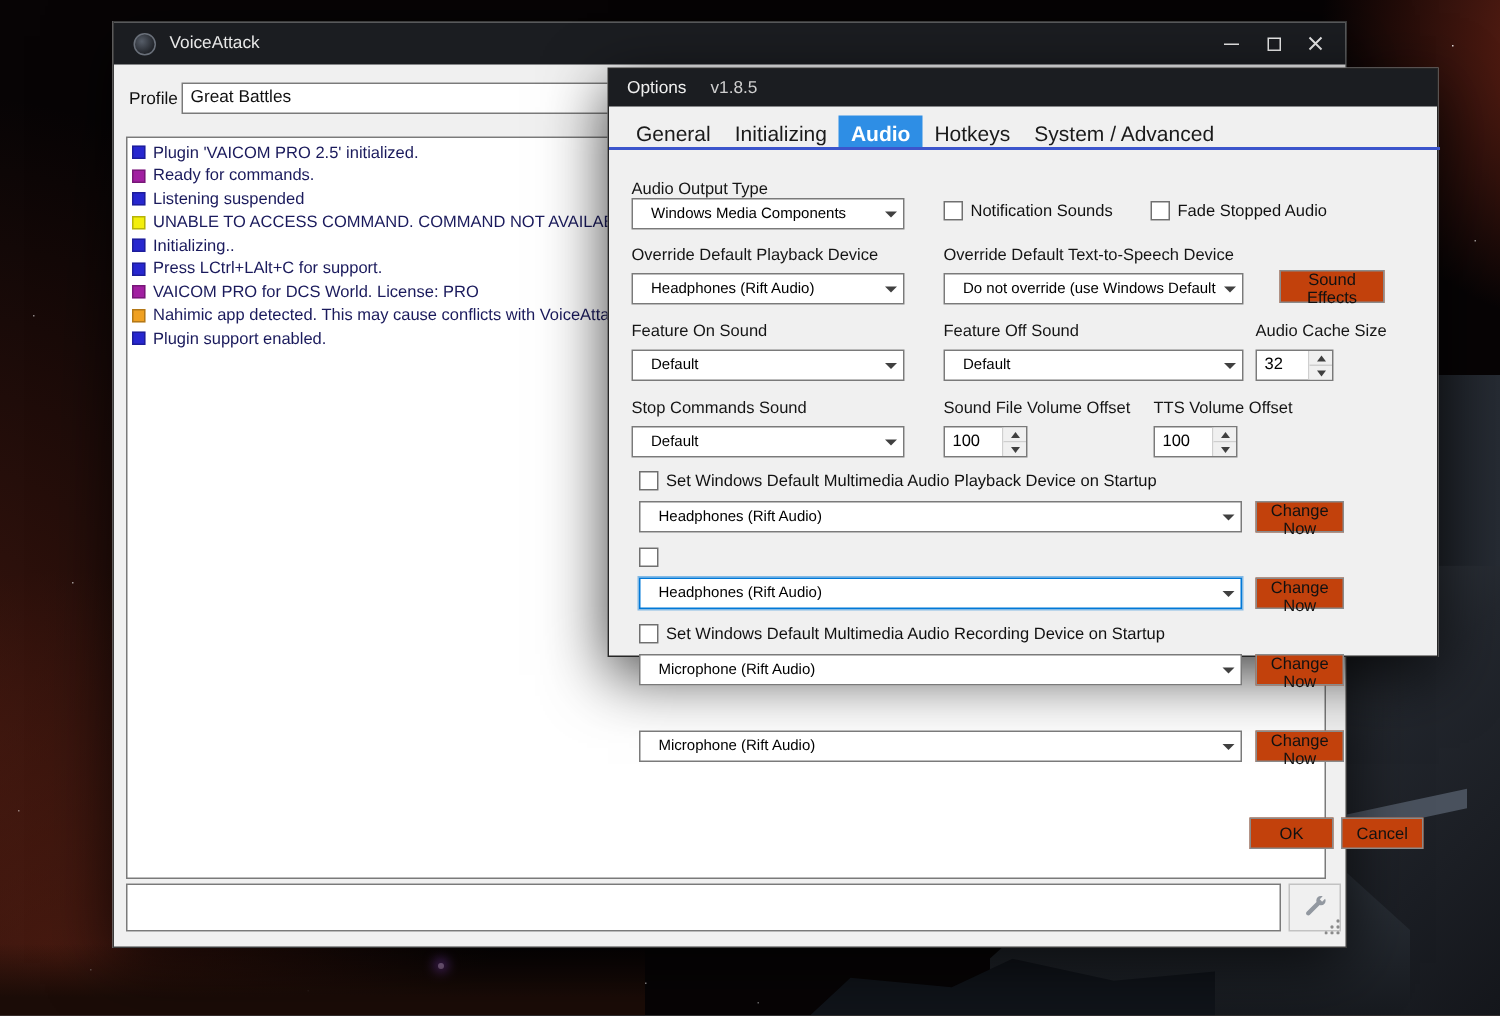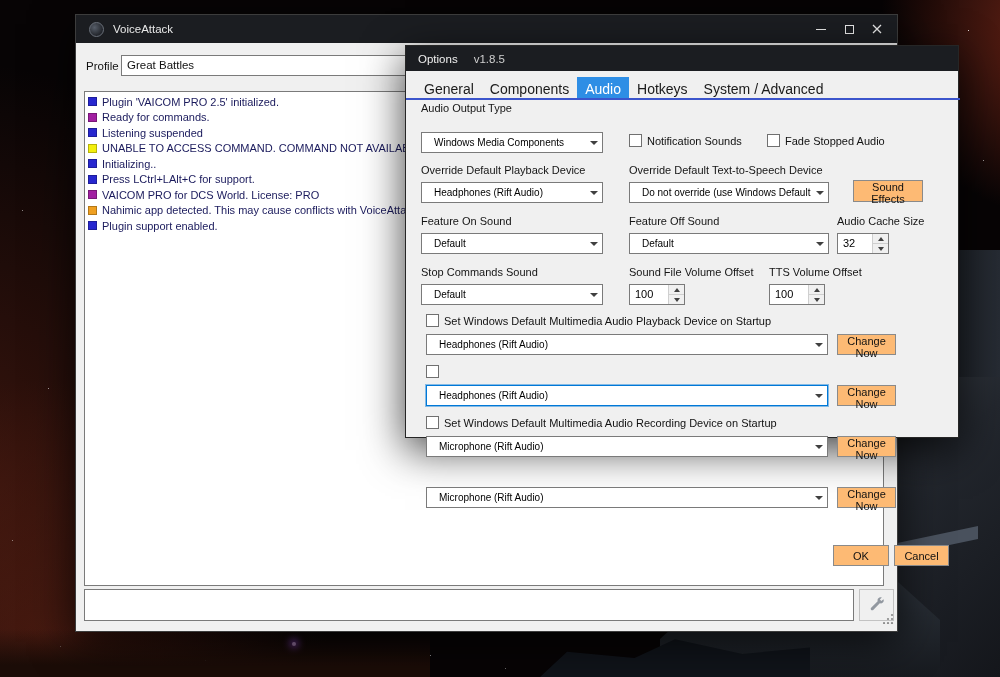--- a/index.html
+++ b/index.html
@@ -72,38 +72,38 @@
   
   .dialog { position:absolute; left:405px; top:45px; width:554px; height:393px; background:#f0f0f0;
       border:1px solid #262626; box-shadow:0 12px 40px rgba(0,0,0,.75); font-size:11px; color:#000; }
   .dlg-title { position:absolute; left:0; top:0; right:0; height:25px; background:#1b1d21;
       display:flex; align-items:center; color:#efefef; font-size:11.5px; }
   .dlg-title .t { margin-left:12px; }
   .dlg-title .v { margin-left:16px; color:#cfcfcf; }
 
   .tabs { position:absolute; left:10px; top:31px; height:21px; display:flex; }
   .tab { padding:4px 8px 0 8px; height:21px; font-size:14px; color:#1a1a1a; cursor:default; }
-  .tab.sel { background:#2e8ee5; color:#fff; }
+  .tab.sel { background:#2e8ee5; color:#fff;font-weight:bold; }
   .tab-underline { position:absolute; left:0; top:52px; width:554px; height:2px; background:#3c55cc; }
 
   .flabel { position:absolute; font-size:11px; color:#151515; white-space:nowrap; }
 
   .combo { position:absolute; height:21px; background:#fff; border:1px solid #7a7a7a;
       display:flex; align-items:center; overflow:hidden; }
   .combo.focused { border:1px solid #0078d7; box-shadow:0 0 0 1px rgba(0,120,215,.45); }
   .cmb-t { flex:1; font-size:10px; padding-left:12px; white-space:nowrap; overflow:hidden; }
   .cmb-a { flex:0 0 16px; display:flex; align-items:center; justify-content:center; }
   .cmb-a::after { content:""; border-left:4px solid transparent; border-right:4px solid transparent;
       border-top:4px solid #404040; }
 
   .check { position:absolute; display:flex; align-items:center; }
   .cbox { width:13px; height:13px; background:#fff; border:1px solid #707070; flex:0 0 13px; }
   .clbl { font-size:11px; margin-left:5px; white-space:nowrap; color:#111; }
 
-  .btn { position:absolute; height:22px; background:#fdba74; border:1px solid #8a8a8a;
+  .btn { position:absolute; height:22px; background:#c2410c; border:1px solid #8a8a8a;
       font-family:"Liberation Sans", sans-serif; font-size:11px; color:#111; text-align:center; }
 
   .spin { position:absolute; height:21px; background:#fff; border:1px solid #7a7a7a; display:flex; }
   .sp-v { flex:1; font-size:11px; padding-left:5px; line-height:19px; }
   .sp-btns { flex:0 0 16px; display:flex; flex-direction:column; border-left:1px solid #cfcfcf; }
   .sp-up,.sp-dn { flex:1; background:#f0f0f0; display:flex; align-items:center; justify-content:center; }
   .sp-up { border-bottom:1px solid #cfcfcf; }
   .sp-up::after { content:""; border-left:3px solid transparent; border-right:3px solid transparent;
       border-bottom:4px solid #404040; }
   .sp-dn::after { content:""; border-left:3px solid transparent; border-right:3px solid transparent;
@@ -200,28 +200,28 @@
   </div>
 
   <div class="dialog">
     <div class="dlg-title">
       <span class="t">Options</span>
       <span class="v">v1.8.5</span>
     </div>
 
     <div class="tabs">
       <div class="tab">General</div>
-      <div class="tab">Components</div>
+      <div class="tab">Initializing</div>
       <div class="tab sel">Audio</div>
       <div class="tab">Hotkeys</div>
       <div class="tab">System / Advanced</div>
     </div>
     <div class="tab-underline"></div>
 
-    <div class="flabel" style="left:15px;top:56px">Audio Output Type</div>
+    <div class="flabel" style="left:15px;top:74px">Audio Output Type</div>
     <div class="combo" style="left:15px;top:86px;width:182px">
       <span class="cmb-t">Windows Media Components</span>
       <span class="cmb-a"></span>
     </div>
     <div class="check" style="left:223px;top:88px">
       <span class="cbox"></span>
       <span class="clbl">Notification Sounds</span>
     </div>
     <div class="check" style="left:361px;top:88px">
       <span class="cbox"></span>

